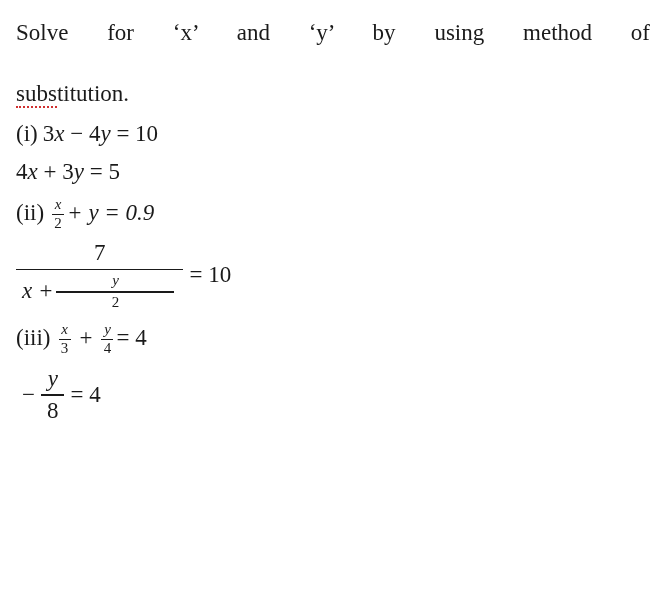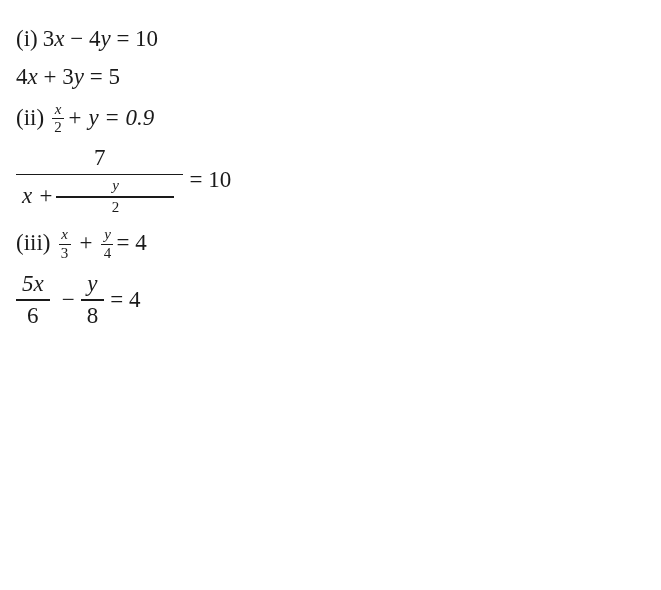--- a/index.html
+++ b/index.html
@@ -137,20 +137,24 @@
   .op { margin: 0 6px; }
 </style>
 </head>
 <body>
 
 <div class="page">
 
 
   <div class="body-block">
 
+    <div class="intro">
+      <span class="justified-line">Solve for ‘x’ and ‘y’ by using method of</span>
+      <span class="spell-err-host"><span class="spell-err">subs</span>titution.</span>
+    </div>
 
     <div class="eq-line">
       <span class="lbl">(i)</span>
       <span class="tok">3</span>
         <span class="tok italic">x</span>
         <span class="tok"> − </span>
         <span class="tok">4</span>
         <span class="tok italic">y</span>
         <span class="tok"> = 10</span>
     </div>
@@ -200,25 +204,20 @@
       <span class="tok op">+</span>
       <span class="frac-sm">
         <span class="num italic">y</span>
         <span class="bar"></span>
         <span class="den">4</span>
       </span>
       <span class="tok">= 4</span>
     </div>
 
     <div class="eq-line eq-tall">
-      <span class="frac-lg">
-        <span class="num italic">5x</span>
-        <span class="bar"></span>
-        <span class="den">6</span>
-      </span>
       <span class="tok op">−</span>
       <span class="frac-lg">
         <span class="num italic">y</span>
         <span class="bar"></span>
         <span class="den">8</span>
       </span>
       <span class="tok">= 4</span>
     </div>
 
   </div>

